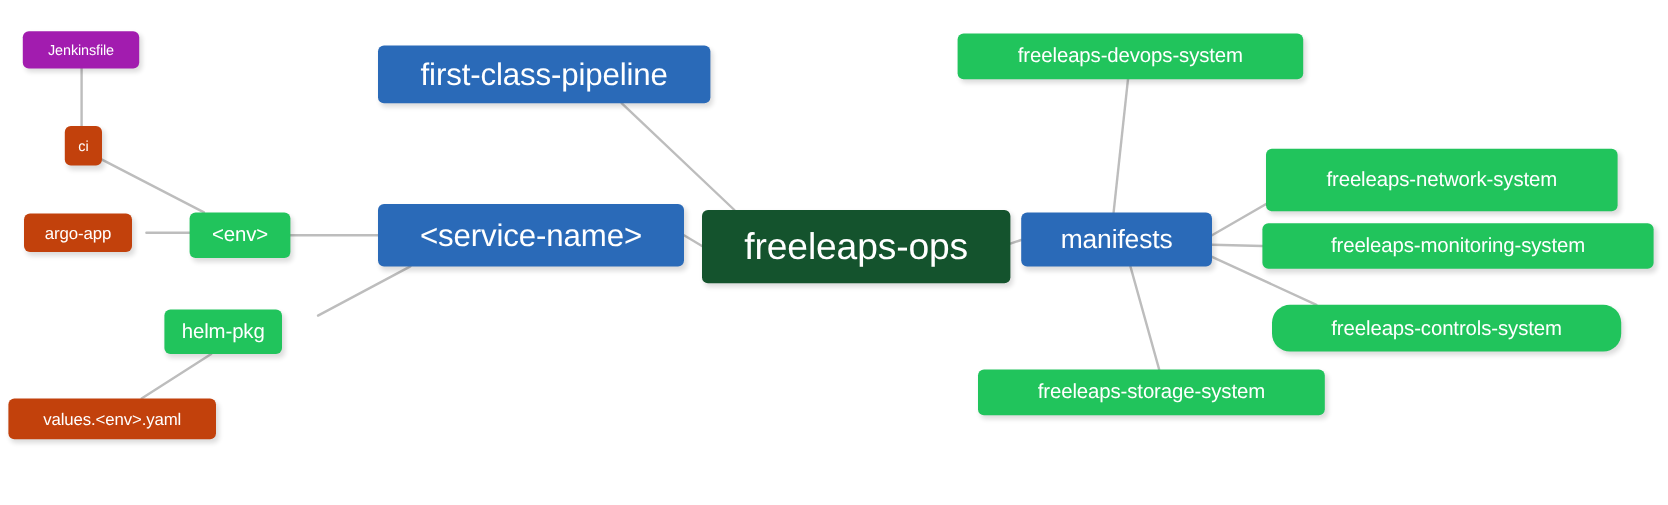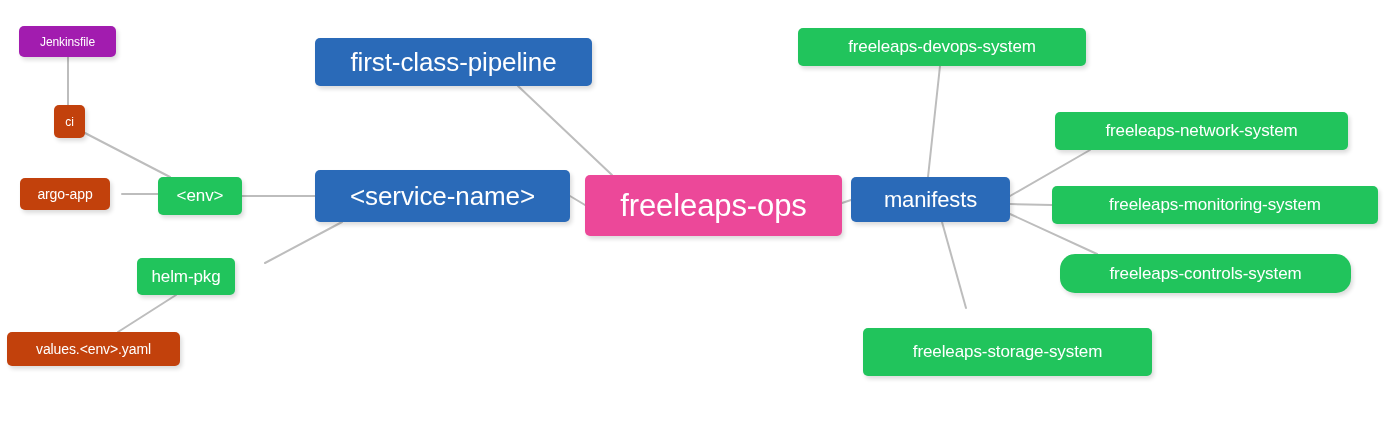--- a/index.html
+++ b/index.html
@@ -36,21 +36,21 @@
     color: #ffffff;
     border-radius: 5px;
     white-space: nowrap;
     letter-spacing: -0.1px;
     box-shadow: 2px 3px 4px rgba(0,0,0,0.14);
     text-align: center;
     z-index: 2;
     user-select: none;
   }
   
-  .n-root   { background: #ec4899; }
+  .n-root   { background: #14532d; }
   .n-blue   { background: #2a6ab8; }
   .n-green  { background: #21c45c; }
   .n-orange { background: #a21caf; }
   .n-red    { background: #c2410c; }
 
   
   .s-root  { font-size: 31px; }
   .s-l1    { font-size: 26px; }
   .s-l2    { font-size: 22px; }
   .s-l3    { font-size: 17px; }
@@ -82,18 +82,18 @@
       <div class="node n-blue s-l1" style="left: 315px; top: 170px; width: 255px; height: 52px;">&lt;service-name&gt;</div>
       <div class="node n-blue s-l1" style="left: 315px; top: 38px; width: 277px; height: 48px;">first-class-pipeline</div>
       <div class="node n-blue s-l2" style="left: 851px; top: 177px; width: 159px; height: 45px;">manifests</div>
       <div class="node n-green s-l3" style="left: 158px; top: 177px; width: 84px; height: 38px;">&lt;env&gt;</div>
       <div class="node n-green s-l3" style="left: 137px; top: 258px; width: 98px; height: 37px;">helm-pkg</div>
       <div class="node n-red s-l5" style="left: 54px; top: 105px; width: 31px; height: 33px;">ci</div>
       <div class="node n-orange s-l5" style="left: 19px; top: 26px; width: 97px; height: 31px;">Jenkinsfile</div>
       <div class="node n-red s-l4" style="left: 20px; top: 178px; width: 90px; height: 32px;">argo-app</div>
       <div class="node n-red s-l4" style="left: 7px; top: 332px; width: 173px; height: 34px;">values.&lt;env&gt;.yaml</div>
       <div class="node n-green s-l3" style="left: 798px; top: 28px; width: 288px; height: 38px;">freeleaps-devops-system</div>
-      <div class="node n-green s-l3" style="left: 1055px; top: 112px; width: 293px; height: 38px;">freeleaps-network-system</div>
+      <div class="node n-green s-l3" style="left: 1055px; top: 124px; width: 293px; height: 52px;">freeleaps-network-system</div>
       <div class="node n-green s-l3" style="left: 1052px; top: 186px; width: 326px; height: 38px;">freeleaps-monitoring-system</div>
       <div class="node n-green s-l3" style="left: 1060px; top: 254px; width: 291px; height: 39px; border-radius: 15px;">freeleaps-controls-system</div>
-      <div class="node n-green s-l3" style="left: 863px; top: 308px; width: 289px; height: 48px; margin-top: 20px;">freeleaps-storage-system</div>
+      <div class="node n-green s-l3" style="left: 815px; top: 308px; width: 289px; height: 38px;">freeleaps-storage-system</div>
     </div>
 </div>
 
 </body></html>

